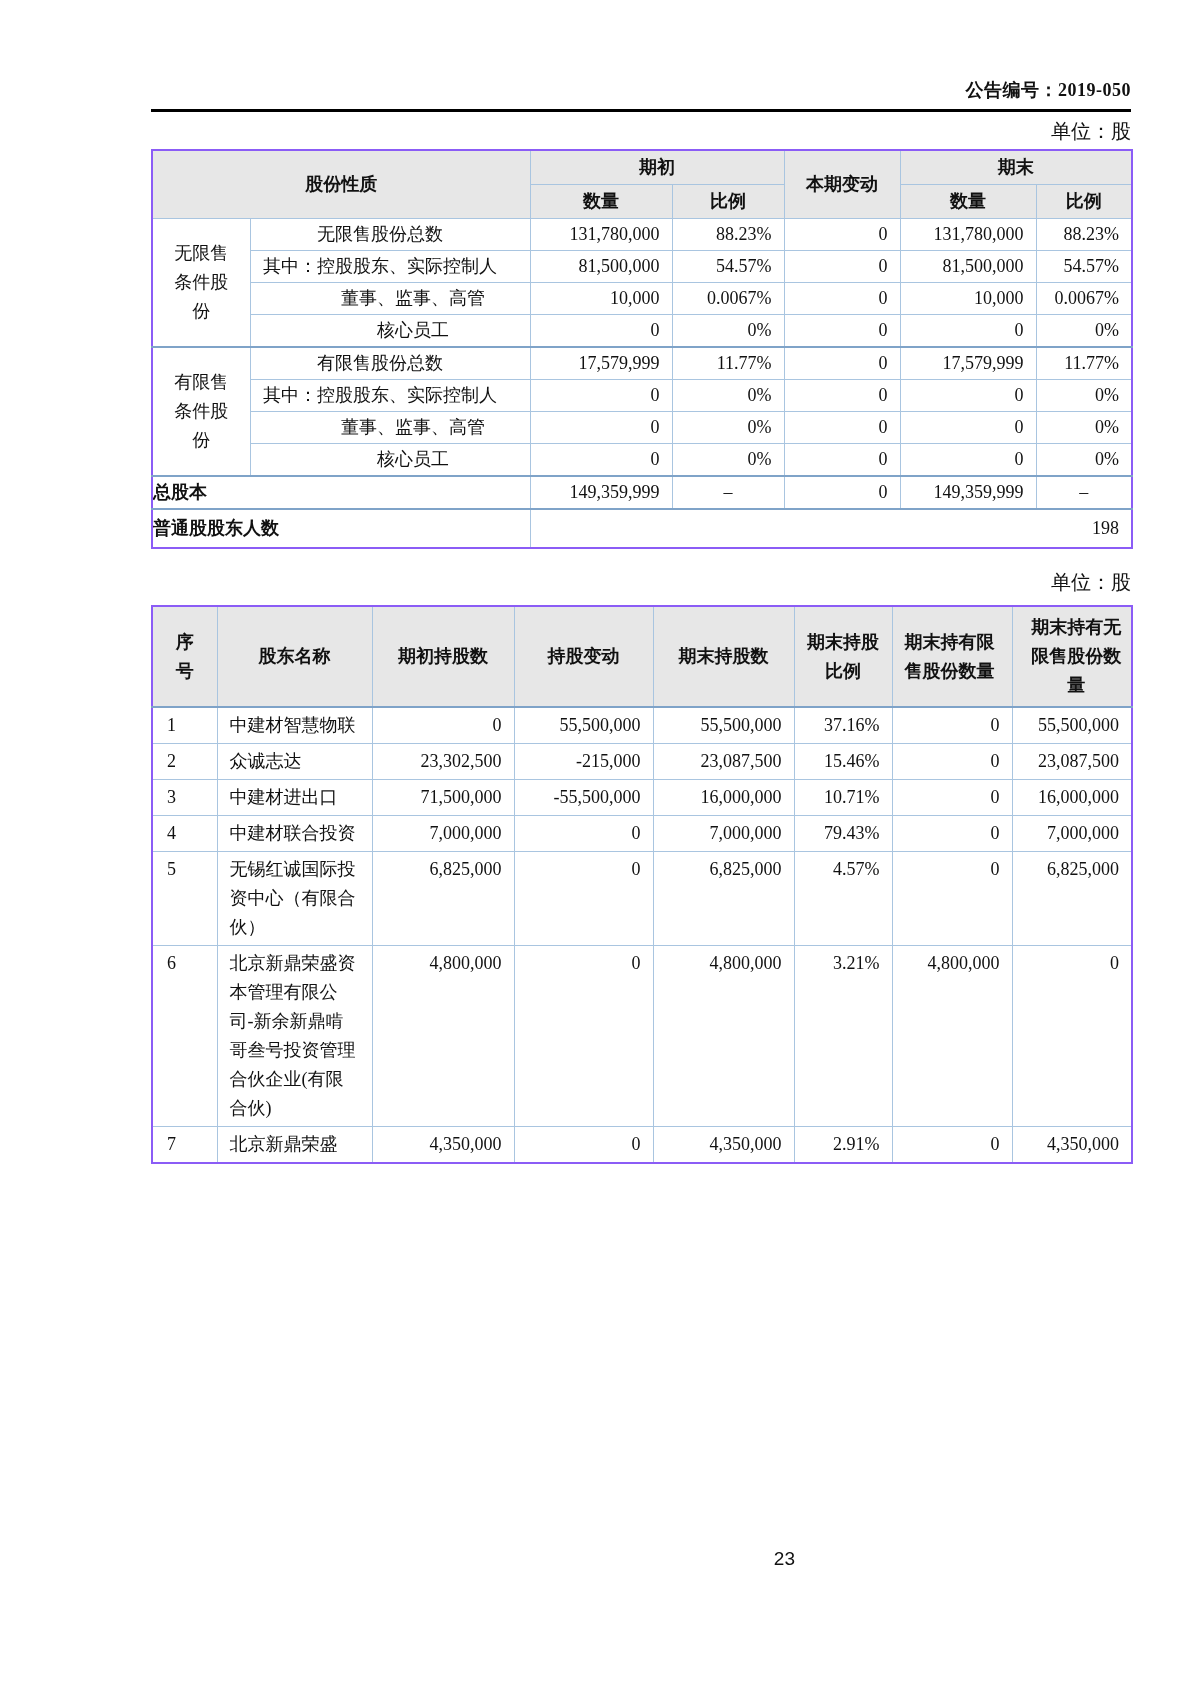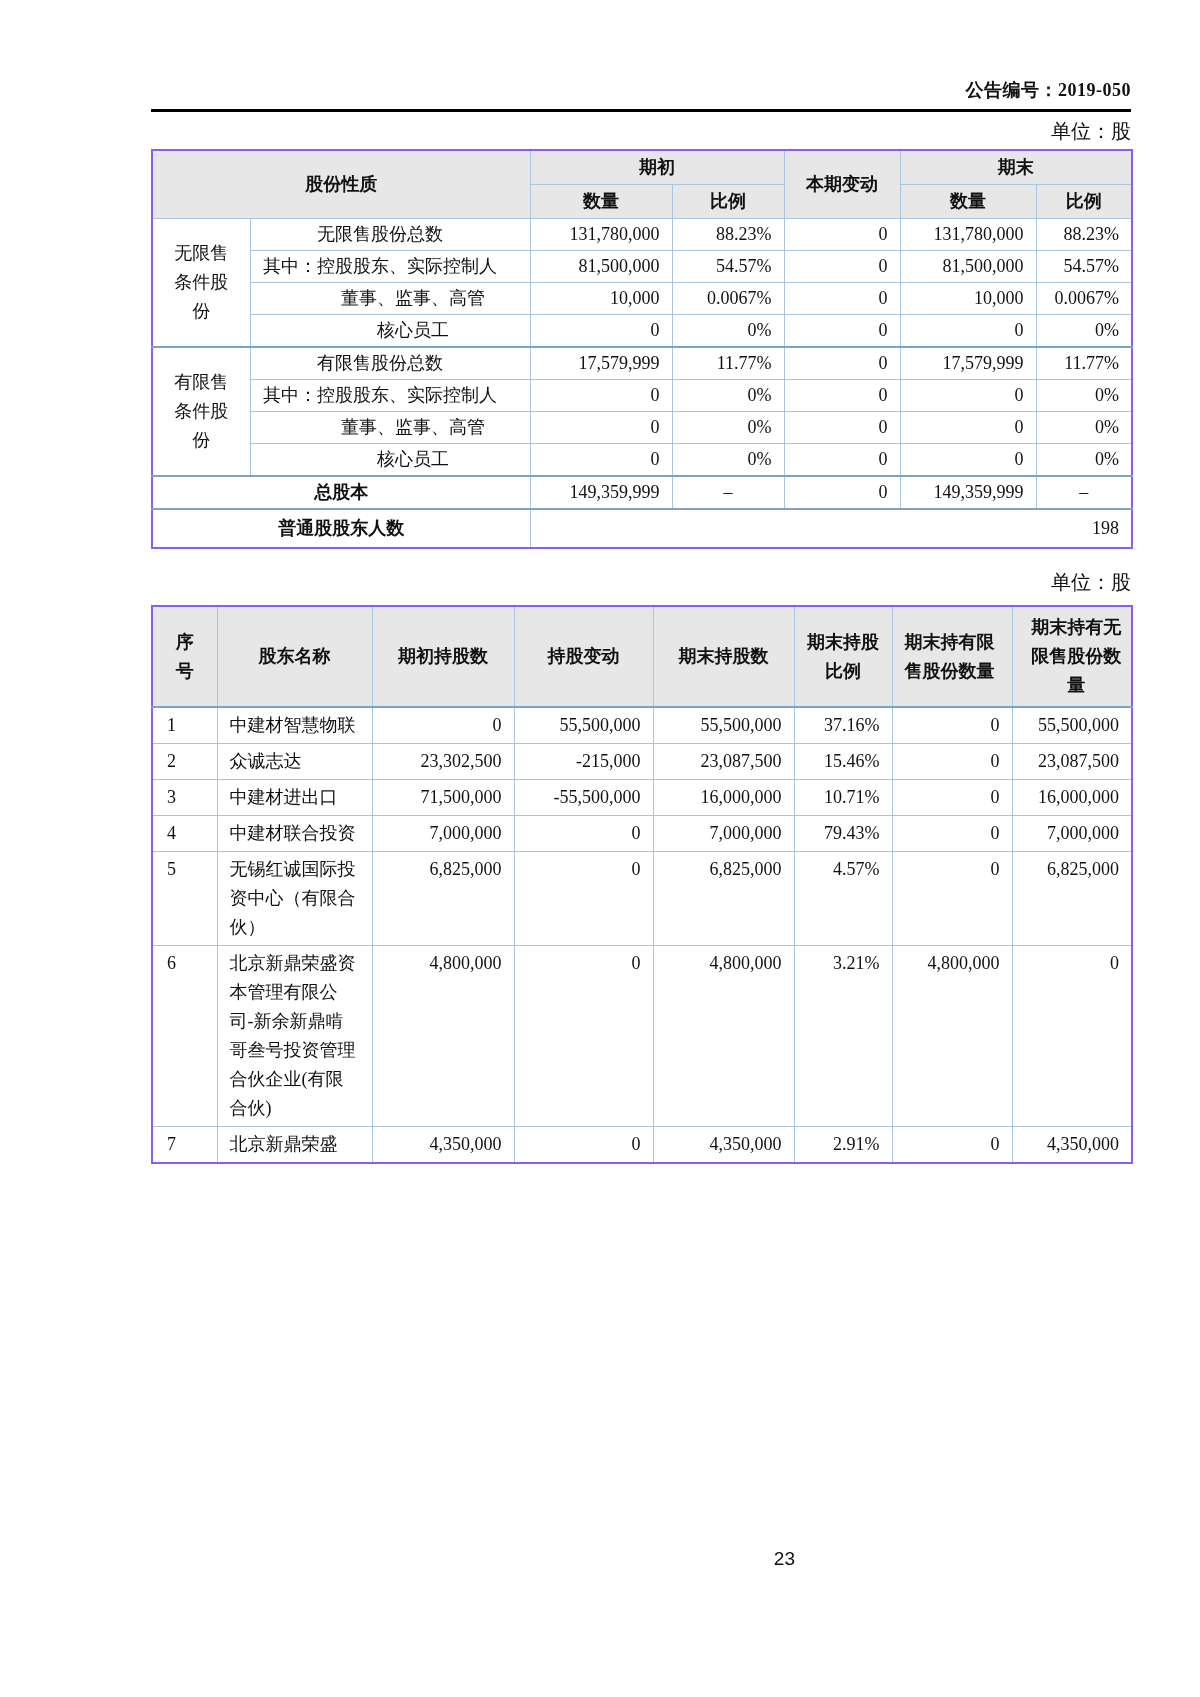--- a/index.html
+++ b/index.html
@@ -36,21 +36,21 @@
   
   #t1 .c1{width:98px} #t1 .c2{width:280px} #t1 .c3{width:142px} #t1 .c4{width:112px}
   #t1 .c5{width:116px} #t1 .c6{width:136px} #t1 .c7{width:96px}
   #t1 tbody td { padding:1px 0; vertical-align:top; }
   #t1 .grp { vertical-align:middle; text-align:center; word-break:break-all; padding:1px 14px; }
   #t1 .lbl { text-align:center; padding:1px 30px 1px 10px; word-break:break-all; }
   #t1 .ind { padding-left:76px; }
   .num { text-align:right; padding-right:12px !important; }
   .ctr { text-align:center; }
   tr.sep td { border-top:2px solid #7fa3c8; }
-  .flbl { font-weight:bold; text-align:center; }
+  .flbl { font-weight:bold; }
   #t1 .holders td { padding-top:4px; padding-bottom:4px; }
 
   
   #t2 .c1{width:65px} #t2 .c2{width:155px} #t2 .c3{width:142px} #t2 .c4{width:139px}
   #t2 .c5{width:141px} #t2 .c6{width:98px} #t2 .c7{width:120px} #t2 .c8{width:120px}
   #t2 thead th { padding:6px 4px; border-bottom:2px solid #7fa3c8; }
   #t2 thead th:nth-child(1){ padding-left:14px; padding-right:14px; }
   #t2 thead th:nth-child(6){ padding-left:10px; padding-right:10px; }
   #t2 thead th:nth-child(7){ padding-left:4px;  padding-right:9px; }
   #t2 thead th:nth-child(8){ padding-left:15px;  padding-right:6px; }

